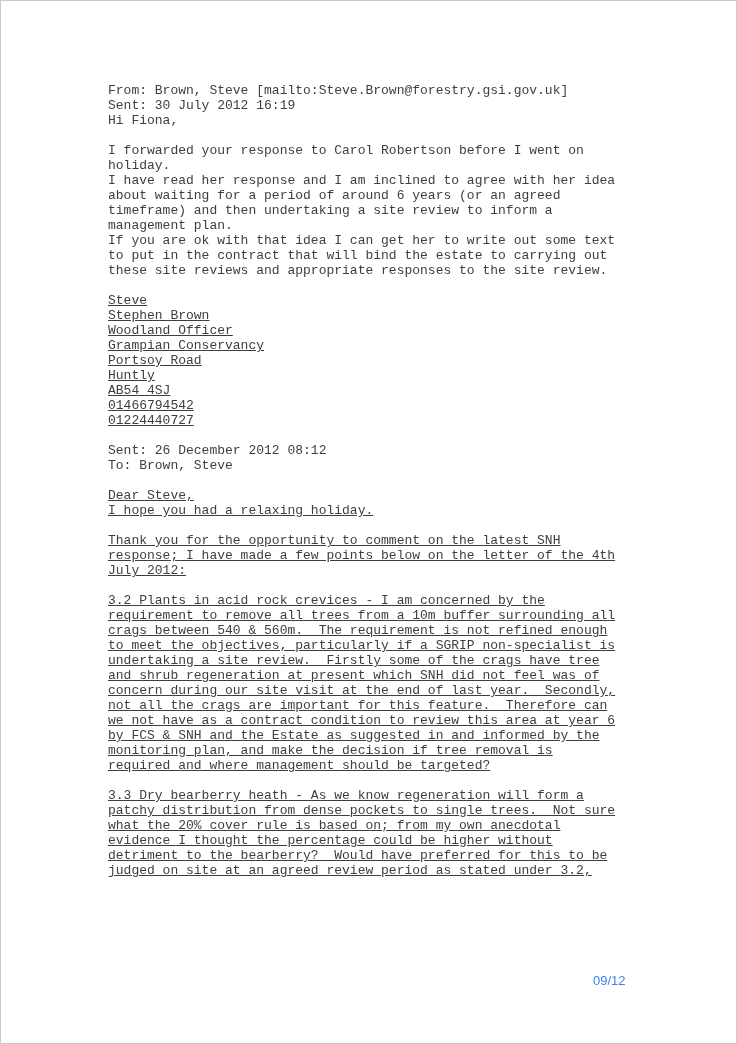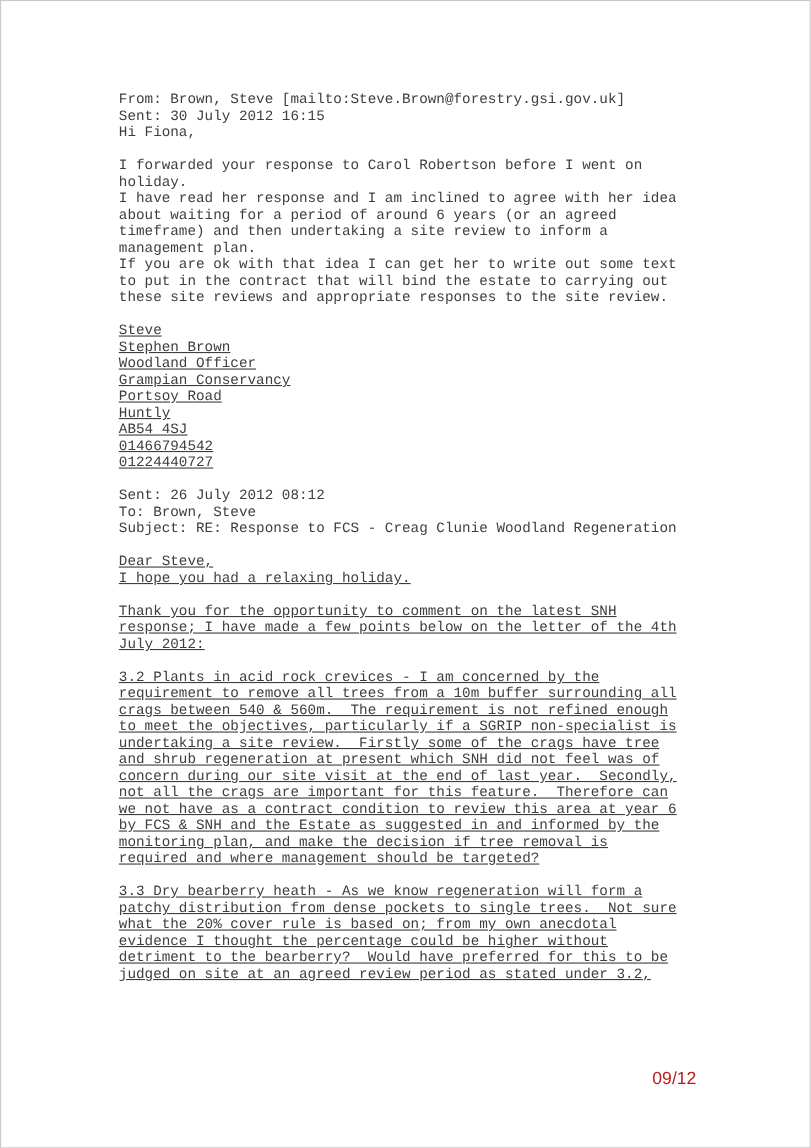--- a/index.html
+++ b/index.html
@@ -38,33 +38,33 @@
   }
   .gap-above {
     margin-top: 15px; 
     text-decoration: underline;
   }
   .page-footer {
     position: absolute;
     left: 592px;
     top: 972px;
     font-family: "Liberation Sans", "DejaVu Sans", sans-serif;
-    font-size: 16px;
+    font-size: 13px;
     line-height: 16px;
-    color: #b91c1c;
+    color: #3b82f6;
   }
 </style>
 </head>
 <body>
 
 <div class="doc-content">
 
   <div class="email-message">
     <div class="mono-line">From: Brown, Steve [mailto:Steve.Brown@forestry.gsi.gov.uk]</div>
-    <div class="mono-line">Sent: 30 July 2012 16:15</div>
+    <div class="mono-line">Sent: 30 July 2012 16:19</div>
     <div class="mono-block">Hi Fiona,
 
 I forwarded your response to Carol Robertson before I went on
 holiday.
 I have read her response and I am inclined to agree with her idea
 about waiting for a period of around 6 years (or an agreed
 timeframe) and then undertaking a site review to inform a
 management plan.
 If you are ok with that idea I can get her to write out some text
 to put in the contract that will bind the estate to carrying out
@@ -74,23 +74,22 @@
 Woodland Officer
 Grampian Conservancy
 Portsoy Road
 Huntly
 AB54 4SJ
 01466794542
 01224440727</div>
   </div>
 
   <div class="email-message">
-    <div class="mono-line">Sent: 26 July 2012 08:12</div>
+    <div class="mono-line">Sent: 26 December 2012 08:12</div>
     <div class="mono-line">To: Brown, Steve</div>
-    <div class="mono-line">Subject: RE: Response to FCS - Creag Clunie Woodland Regeneration</div>
     <div class="mono-block gap-above">Dear Steve,
 I hope you had a relaxing holiday.
 
 Thank you for the opportunity to comment on the latest SNH
 response; I have made a few points below on the letter of the 4th
 July 2012:
 
 3.2 Plants in acid rock crevices - I am concerned by the
 requirement to remove all trees from a 10m buffer surrounding all
 crags between 540 &amp; 560m.  The requirement is not refined enough

